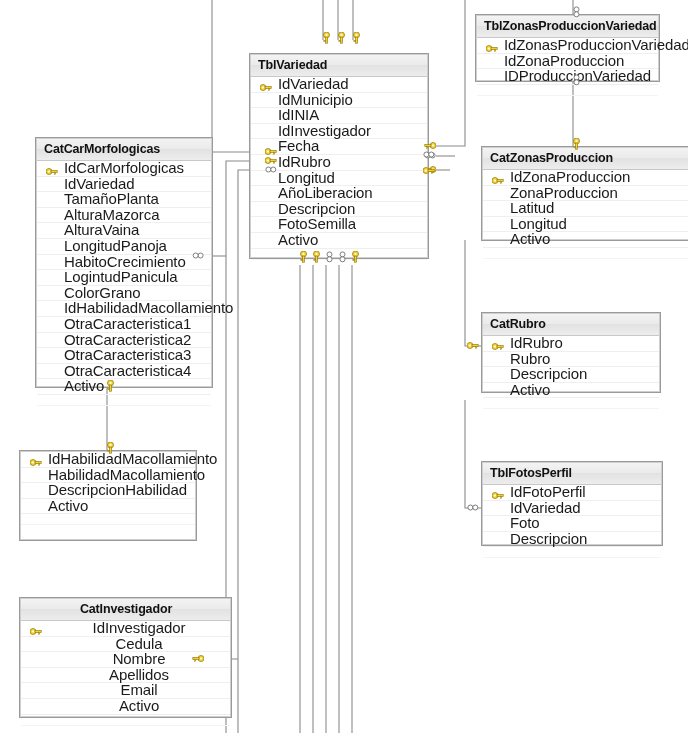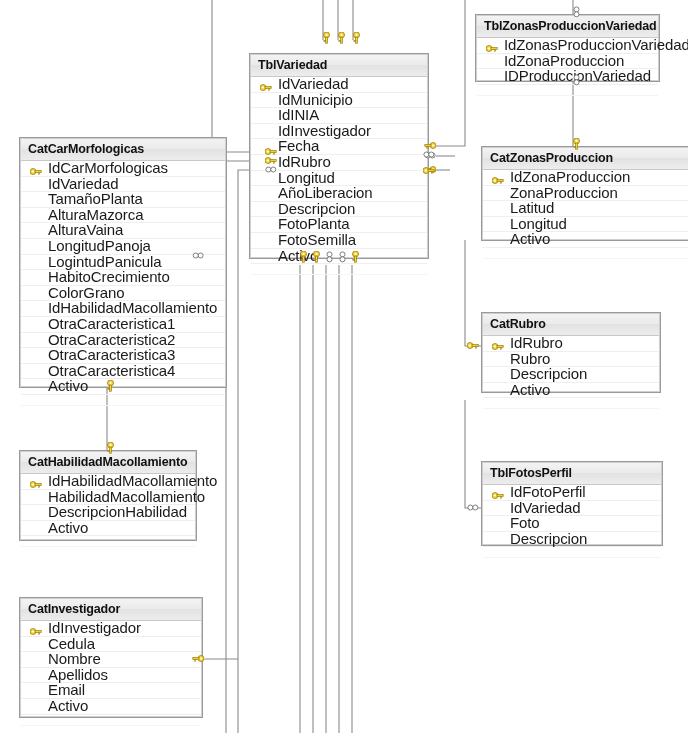--- a/index.html
+++ b/index.html
@@ -97,44 +97,43 @@
                   <rect x="8.4" y="5.2" width="1.2" height="2" fill="#f4d53a" stroke="#9a7d08" stroke-width="0.6"></rect>
                 </svg></span><span>IdVariedad</span></div>
             <div class="row"><span>IdMunicipio</span></div>
             <div class="row"><span>IdINIA</span></div>
             <div class="row"><span>IdInvestigador</span></div>
             <div class="row"><span>Fecha</span></div>
             <div class="row"><span>IdRubro</span></div>
             <div class="row"><span>Longitud</span></div>
             <div class="row"><span>AñoLiberacion</span></div>
             <div class="row"><span>Descripcion</span></div>
-            <div class="row"><span>FotoPlanta</span></div>
             <div class="row"><span>FotoSemilla</span></div>
             <div class="row"><span>Activo</span></div>
             <div class="filler" style="height: 10px;"></div>
           </div>
         </div>
       </div>
-      <div class="table" style="left: 19px; top: 137px; width: 208px; height: 251px;">
+      <div class="table" style="left: 35px; top: 137px; width: 178px; height: 251px;">
         <div class="tbl-inner">
           <div class="tbl-title">CatCarMorfologicas</div>
           <div class="rows">
             <div class="row pk"><span class="key-glyph"><svg viewBox="0 0 12 9" width="12" height="9" xmlns="http://www.w3.org/2000/svg">
                   <circle cx="3" cy="4.5" r="3" fill="#f4d53a" stroke="#9a7d08" stroke-width="0.8"></circle>
                   <circle cx="3" cy="4.5" r="1" fill="#ffffff"></circle>
                   <rect x="5" y="3.6" width="6.2" height="1.8" fill="#f4d53a" stroke="#9a7d08" stroke-width="0.7"></rect>
                   <rect x="8.4" y="5.2" width="1.2" height="2" fill="#f4d53a" stroke="#9a7d08" stroke-width="0.6"></rect>
                 </svg></span><span>IdCarMorfologicas</span></div>
             <div class="row"><span>IdVariedad</span></div>
             <div class="row"><span>TamañoPlanta</span></div>
             <div class="row"><span>AlturaMazorca</span></div>
             <div class="row"><span>AlturaVaina</span></div>
             <div class="row"><span>LongitudPanoja</span></div>
+            <div class="row"><span>HabitoCrecimiento</span></div>
             <div class="row"><span>LogintudPanicula</span></div>
-            <div class="row"><span>HabitoCrecimiento</span></div>
             <div class="row"><span>ColorGrano</span></div>
             <div class="row"><span>IdHabilidadMacollamiento</span></div>
             <div class="row"><span>OtraCaracteristica1</span></div>
             <div class="row"><span>OtraCaracteristica2</span></div>
             <div class="row"><span>OtraCaracteristica3</span></div>
             <div class="row"><span>OtraCaracteristica4</span></div>
             <div class="row"><span>Activo</span></div>
             <div class="filler" style="height: 10px;"></div>
           </div>
         </div>
@@ -202,36 +201,35 @@
                 </svg></span><span>IdFotoPerfil</span></div>
             <div class="row"><span>IdVariedad</span></div>
             <div class="row"><span>Foto</span></div>
             <div class="row"><span>Descripcion</span></div>
             <div class="filler" style="height: 10px;"></div>
           </div>
         </div>
       </div>
       <div class="table" style="left: 19px; top: 450px; width: 178px; height: 91px;">
         <div class="tbl-inner">
-          <div class="tbl-title">CatHabilidadMacollamiento</div>
           <div class="rows">
             <div class="row pk"><span class="key-glyph"><svg viewBox="0 0 12 9" width="12" height="9" xmlns="http://www.w3.org/2000/svg">
                   <circle cx="3" cy="4.5" r="3" fill="#f4d53a" stroke="#9a7d08" stroke-width="0.8"></circle>
                   <circle cx="3" cy="4.5" r="1" fill="#ffffff"></circle>
                   <rect x="5" y="3.6" width="6.2" height="1.8" fill="#f4d53a" stroke="#9a7d08" stroke-width="0.7"></rect>
                   <rect x="8.4" y="5.2" width="1.2" height="2" fill="#f4d53a" stroke="#9a7d08" stroke-width="0.6"></rect>
                 </svg></span><span>IdHabilidadMacollamiento</span></div>
             <div class="row"><span>HabilidadMacollamiento</span></div>
             <div class="row"><span>DescripcionHabilidad</span></div>
             <div class="row"><span>Activo</span></div>
             <div class="filler" style="height: 10px;"></div>
           </div>
         </div>
       </div>
-      <div class="table" style="left: 19px; top: 597px; width: 184px; height: 121px;">
+      <div class="table" style="left: 19px; top: 597px; width: 213px; height: 121px; text-align: center;">
         <div class="tbl-inner">
           <div class="tbl-title">CatInvestigador</div>
           <div class="rows">
             <div class="row pk"><span class="key-glyph"><svg viewBox="0 0 12 9" width="12" height="9" xmlns="http://www.w3.org/2000/svg">
                   <circle cx="3" cy="4.5" r="3" fill="#f4d53a" stroke="#9a7d08" stroke-width="0.8"></circle>
                   <circle cx="3" cy="4.5" r="1" fill="#ffffff"></circle>
                   <rect x="5" y="3.6" width="6.2" height="1.8" fill="#f4d53a" stroke="#9a7d08" stroke-width="0.7"></rect>
                   <rect x="8.4" y="5.2" width="1.2" height="2" fill="#f4d53a" stroke="#9a7d08" stroke-width="0.6"></rect>
                 </svg></span><span>IdInvestigador</span></div>
             <div class="row"><span>Cedula</span></div>

